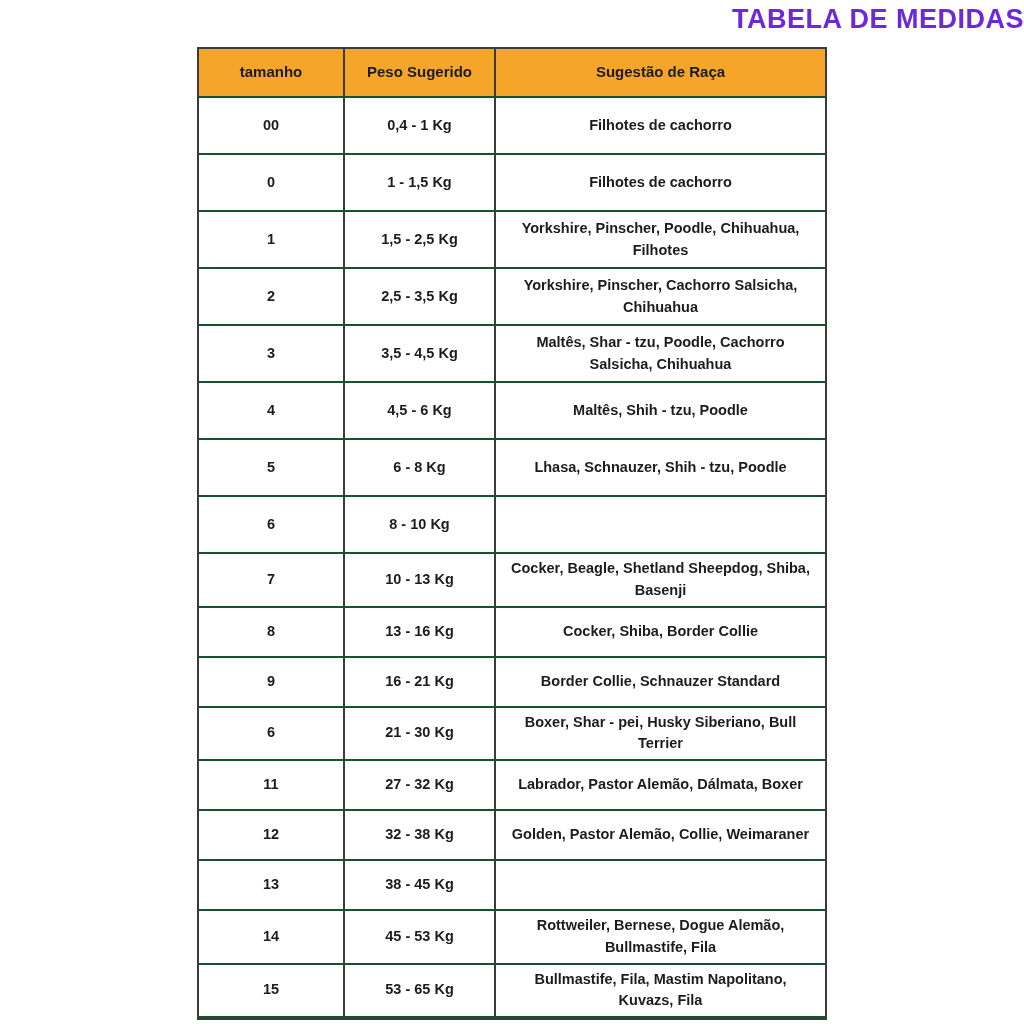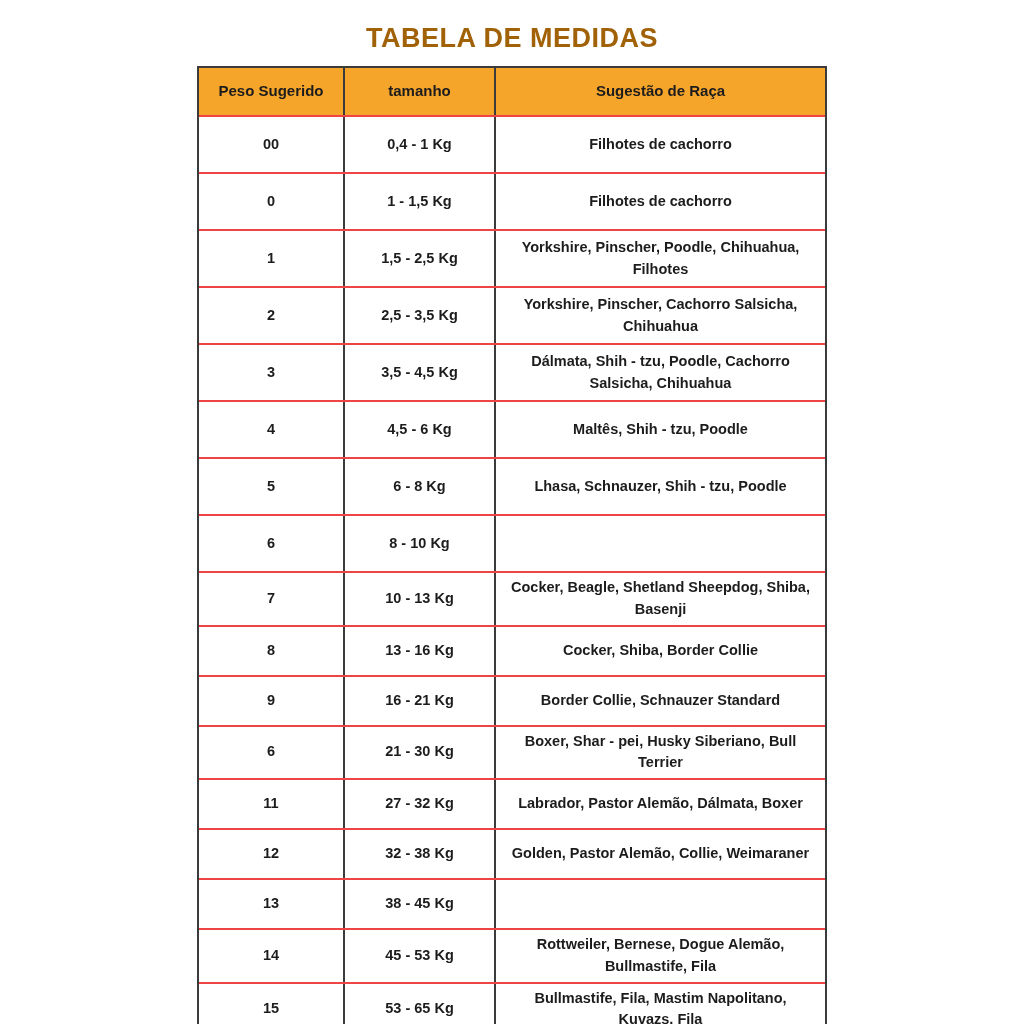--- a/index.html
+++ b/index.html
@@ -6,39 +6,39 @@
   html, body {
     width: 1024px;
     background: #ffffff;
     font-family: "Liberation Sans", sans-serif;
   }
   body {
     height: 1024px;
     overflow: hidden;
   }
   .page-title {
-    text-align: center;
+    text-align: right;
     font-size: 27px;
     font-weight: 800;
     letter-spacing: 0.5px;
-    color: #a16207;
-    padding-top: 23px;
+    color: #6d28d9;
+    padding-top: 4px;
     margin-bottom: 12px;
   }
   .size-table {
     width: 630px;
     margin: 0 auto;
     border: 2px solid #3b3b3b;
     color: #1c1c1c;
   }
   .thead-row, .row {
     display: grid;
     grid-template-columns: 146px 151px 1fr;
   }
-  .row { border-top: 2px solid #ef4444; }
+  .row { border-top: 2px solid #14532d; }
   .cell {
     display: flex;
     align-items: center;
     justify-content: center;
     text-align: center;
     font-weight: 700;
     font-size: 14.5px;
     line-height: 1.5;
     padding: 4px 6px;
     min-height: 48px;
@@ -53,22 +53,22 @@
   .tbody .row:nth-child(-n+8) .cell { min-height: 55px; }
   .c-breeds { padding: 4px 12px; }
 </style>
 </head>
 <body>
 
 <div class="page-title">TABELA DE MEDIDAS</div>
 
 <div class="size-table">
   <div class="thead-row">
+    <div class="cell c-size">tamanho</div>
     <div class="cell c-weight">Peso Sugerido</div>
-    <div class="cell c-size">tamanho</div>
     <div class="cell c-breeds">Sugestão de Raça</div>
   </div>
   <div class="tbody">
       <div class="row">
         <div class="cell c-size">00</div>
         <div class="cell c-weight">0,4 - 1 Kg</div>
         <div class="cell c-breeds">Filhotes de cachorro</div>
       </div>
       <div class="row">
         <div class="cell c-size">0</div>
@@ -81,21 +81,21 @@
         <div class="cell c-breeds">Yorkshire, Pinscher, Poodle, Chihuahua, Filhotes</div>
       </div>
       <div class="row">
         <div class="cell c-size">2</div>
         <div class="cell c-weight">2,5 - 3,5 Kg</div>
         <div class="cell c-breeds">Yorkshire, Pinscher, Cachorro Salsicha, Chihuahua</div>
       </div>
       <div class="row">
         <div class="cell c-size">3</div>
         <div class="cell c-weight">3,5 - 4,5 Kg</div>
-        <div class="cell c-breeds">Dálmata, Shih - tzu, Poodle, Cachorro Salsicha, Chihuahua</div>
+        <div class="cell c-breeds">Maltês, Shar - tzu, Poodle, Cachorro Salsicha, Chihuahua</div>
       </div>
       <div class="row">
         <div class="cell c-size">4</div>
         <div class="cell c-weight">4,5 - 6 Kg</div>
         <div class="cell c-breeds">Maltês, Shih - tzu, Poodle</div>
       </div>
       <div class="row">
         <div class="cell c-size">5</div>
         <div class="cell c-weight">6 - 8 Kg</div>
         <div class="cell c-breeds">Lhasa, Schnauzer, Shih - tzu, Poodle</div>

